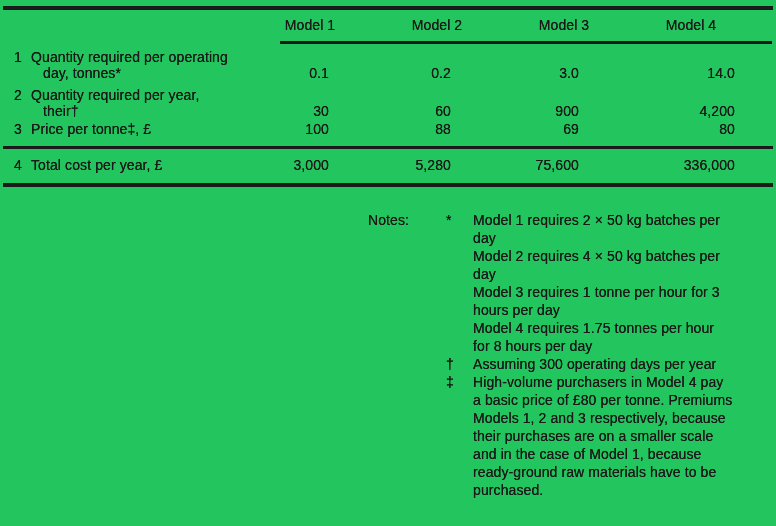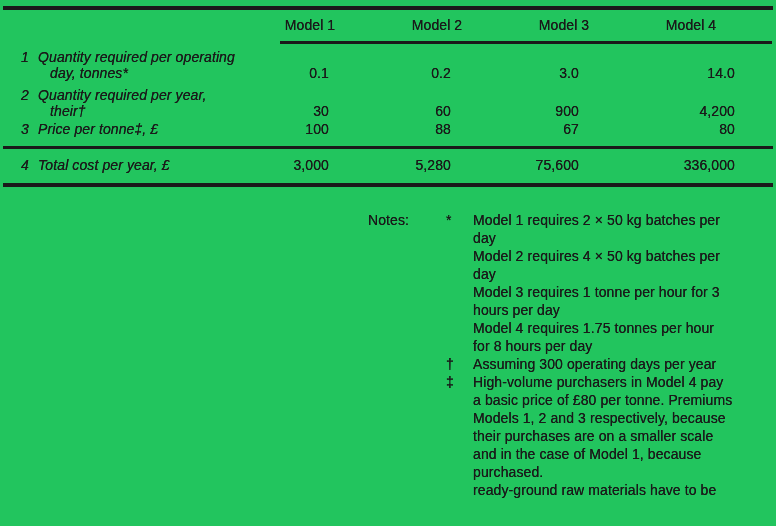--- a/index.html
+++ b/index.html
@@ -8,21 +8,21 @@
     font-family:"Liberation Sans",sans-serif;font-size:14px;color:#1a1a1a;
     overflow:hidden;text-shadow:0 0 .35px currentColor;letter-spacing:.1px;
   }
   .rule{background:#1a1a1a;}
   .rule-top{height:4px;margin:6px 3px 0 3px;}
   .rule-colspan{height:3px;margin-left:280px;width:492px;}
   .rule-mid{height:3px;margin:9px 3px 0 3px;}
   .rule-bottom{height:4px;margin:10px 3px 0 3px;}
 
   .header-row{display:flex;align-items:flex-end;height:31px;padding-bottom:8px;box-sizing:border-box;}
-  .lbl{width:283px;box-sizing:border-box;padding-left:21px;font-style:italic;}
+  .lbl{width:283px;box-sizing:border-box;padding-left:14px;}
   .hdr{width:122px;box-sizing:border-box;text-align:center;white-space:nowrap;}
   .hdr.c1{padding-right:68px;}
   .hdr.c2{padding-right:58px;}
   .hdr.c3{padding-right:48px;}
   .hdr.c4{padding-right:38px;}
 
   .trow{display:flex;align-items:flex-end;}
   .r1{margin-top:5px;}
   .r2{margin-top:6px;}
   .r3{margin-top:2px;}
@@ -82,21 +82,21 @@
     <div class="val c3">900</div>
     <div class="val c4">4,200</div>
   </div>
 
   <div class="trow r3">
     <div class="lbl">
       <div class="lbl-line"><span class="row-num">3</span><span>Price per tonne‡, £</span></div>
     </div>
     <div class="val c1">100</div>
     <div class="val c2">88</div>
-    <div class="val c3">67</div>
+    <div class="val c3">69</div>
     <div class="val c4">80</div>
   </div>
 
   <div class="rule rule-mid"></div>
 
   <div class="trow r4">
     <div class="lbl">
       <div class="lbl-line"><span class="row-num">4</span><span>Total cost per year, £</span></div>
     </div>
     <div class="val c1">3,000</div>
@@ -133,21 +133,21 @@
       </div>
 
       <div class="note-item">
         <div class="marker">‡</div>
         <div class="note-lines">
           <div class="note-line">High-volume purchasers in Model 4 pay</div>
           <div class="note-line">a basic price of £80 per tonne. Premiums</div>
           <div class="note-line">Models 1, 2 and 3 respectively, because</div>
           <div class="note-line">their purchases are on a smaller scale</div>
           <div class="note-line">and in the case of Model 1, because</div>
+          <div class="note-line">ready-ground raw materials have to be</div>
           <div class="note-line">purchased.</div>
-          <div class="note-line">ready-ground raw materials have to be</div>
         </div>
       </div>
 
     </div>
   </div>
 
 </div>
 
 </body></html>

